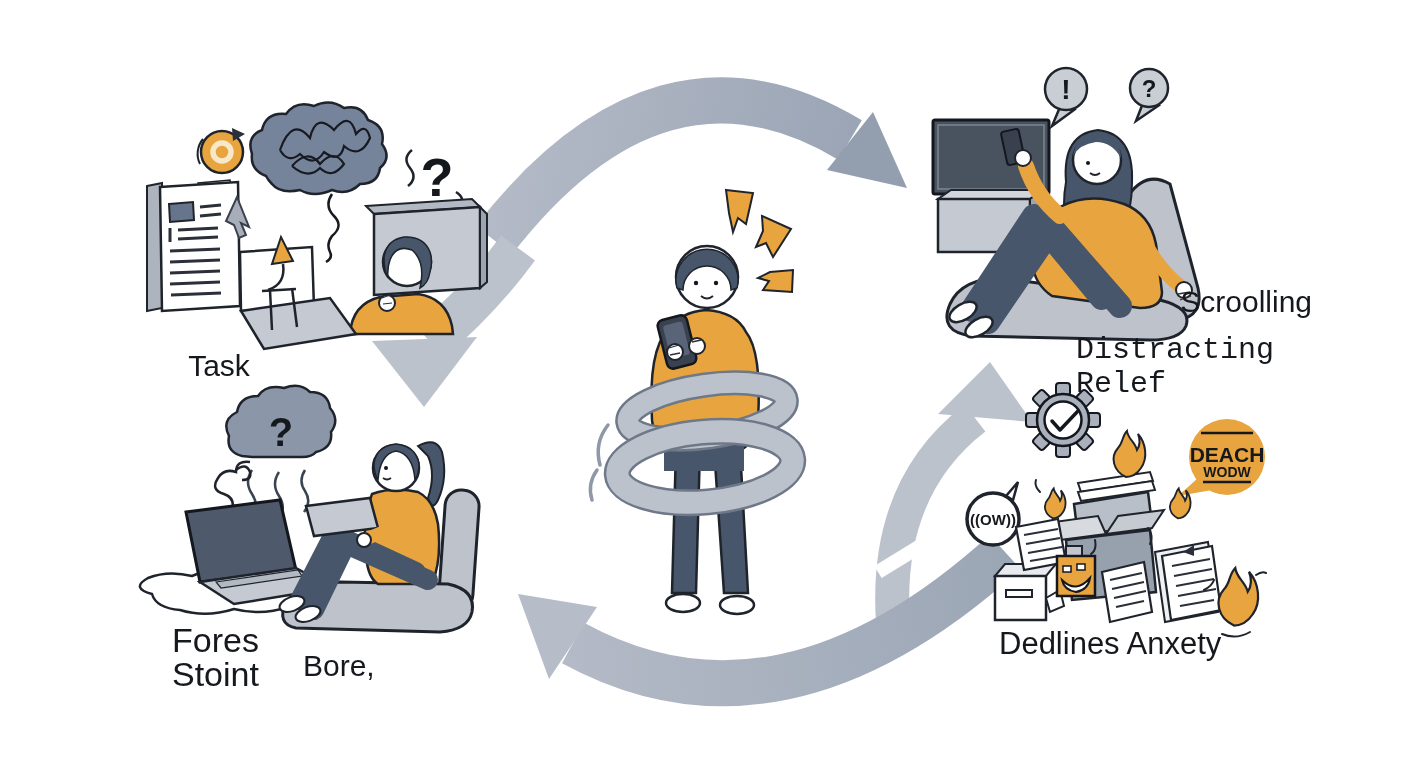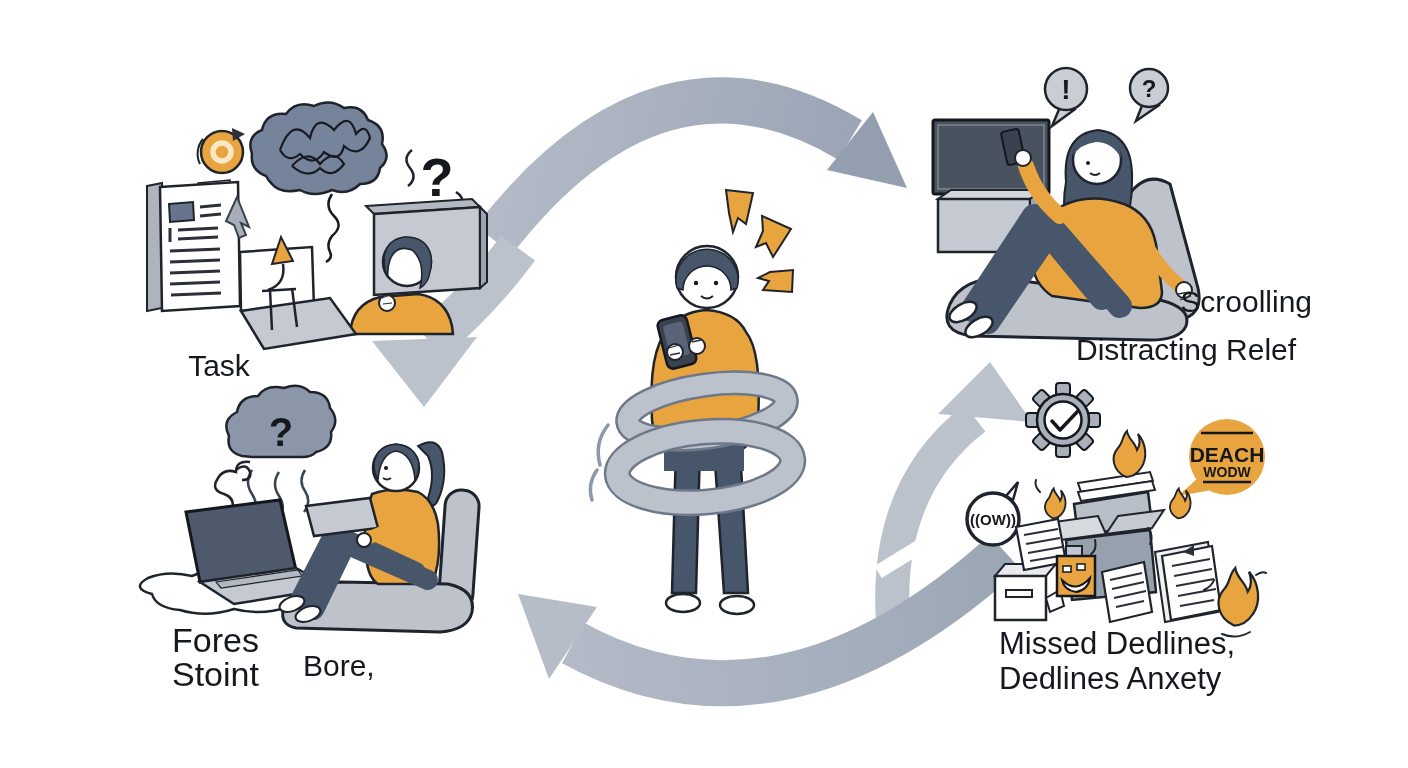--- a/index.html
+++ b/index.html
@@ -8,21 +8,21 @@
     background:var(--background,#fff);
     font-family:"Liberation Sans",sans-serif;
   }
   svg{position:absolute;left:0;top:0;}
   .lbl{position:absolute;color:var(--text,#15181d);font-family:"Liberation Sans",sans-serif;}
   .lbl span{display:block;}
   .lbl-task{left:159px;top:349px;width:120px;text-align:center;font-size:30px;}
   .lbl-frustration{left:172px;top:623px;font-size:34px;line-height:34px;text-align:left;}
   .lbl-boredom{left:303px;top:649px;width:168px;text-align:left;font-size:30px;line-height:34px;}
   .lbl-scrolling{left:1058px;top:261px;width:254px;text-align:right;font-size:30px;line-height:33px;margin-top:24px;}
-  .lbl-relief{left:1076px;top:333px;width:260px;text-align:left;font-size:30px;}
+  .lbl-relief{left:1076px;top:333px;width:260px;text-align:left;font-size:30px;font-family:Liberation Mono, monospace;}
   .lbl-missed{left:999px;top:626px;font-size:31px;line-height:35px;text-align:left;}
   
   .f-orange{fill:var(--orange);}
   .f-slate{fill:var(--slate);}
   .f-white{fill:#ffffff;}
   .f-gray{fill:var(--object-gray);}
   .f-bean{fill:var(--beanbag-gray);}
   .f-cloudd{fill:var(--cloud-dark);}
   .f-cloudl{fill:var(--cloud-light);}
   .s-ink{stroke:var(--outline);}
@@ -315,16 +315,15 @@
   <div class="lbl lbl-boredom">
     <span>Bore,</span>
   </div>
   <div class="lbl lbl-scrolling">
     <span>Scroolling</span>
   </div>
   <div class="lbl lbl-relief">
     <span>Distracting Relef</span>
   </div>
   <div class="lbl lbl-missed">
-    <span>Missed Dedlines,</span>
     <span>Dedlines Anxety</span>
   </div>
 </div>
 
 </body></html>

